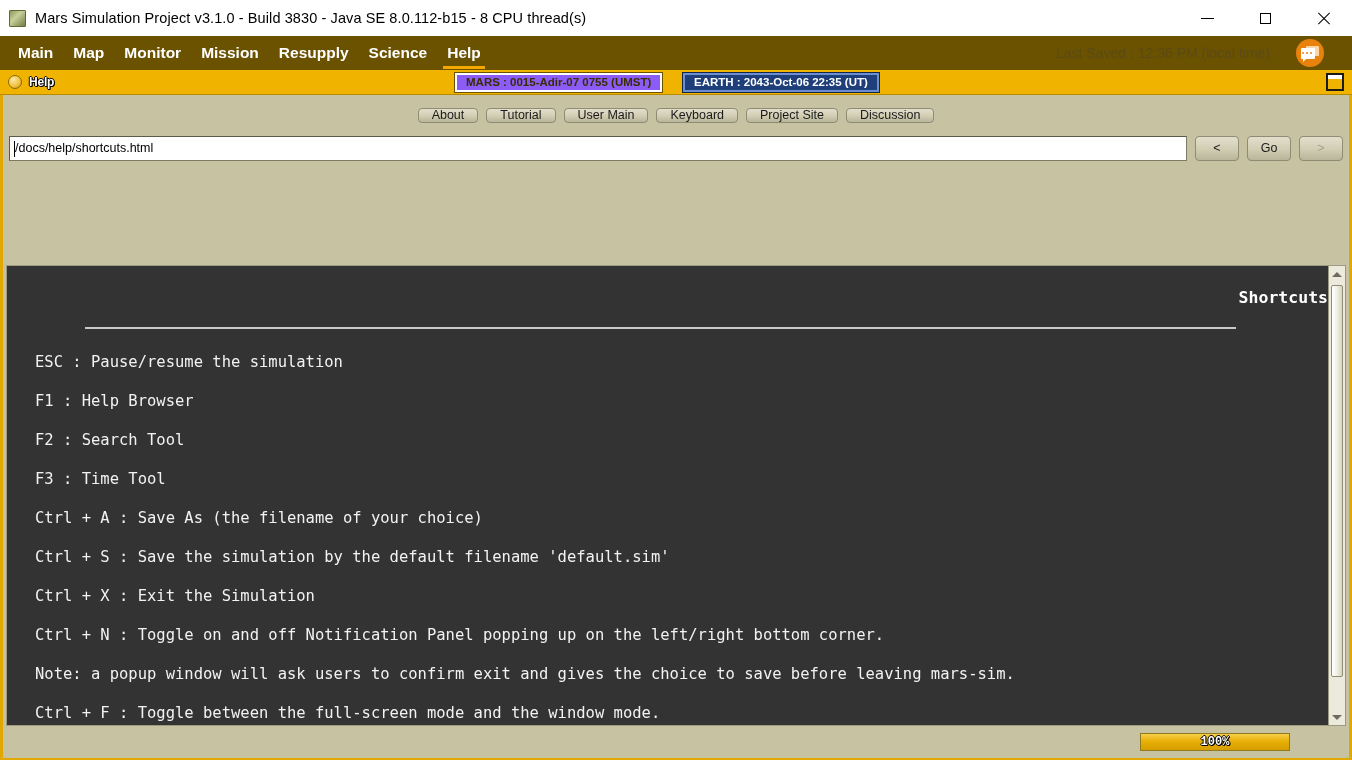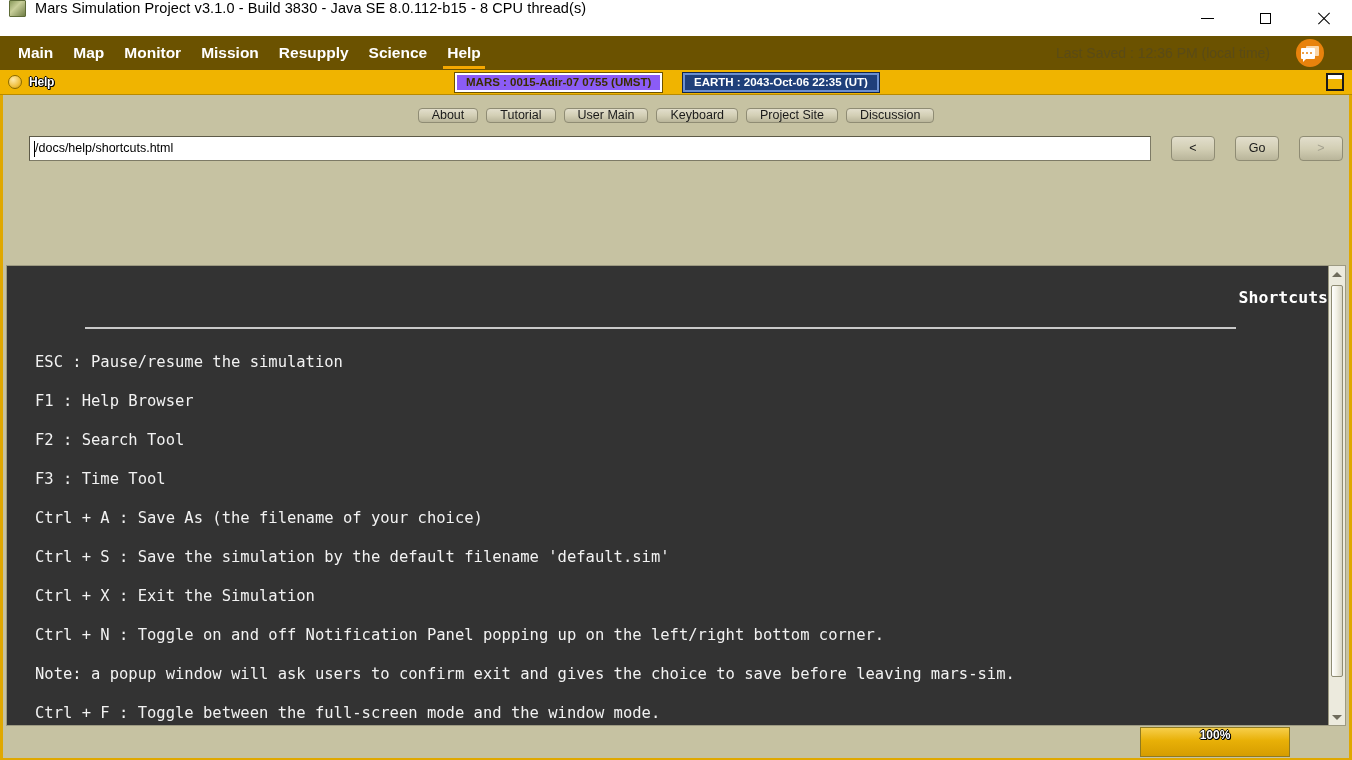--- a/index.html
+++ b/index.html
@@ -8,21 +8,21 @@
     overflow: hidden;
     font-family: "Liberation Sans", sans-serif;
     background: #c6c2a2;
   }
 
   
   #titlebar {
     height: 36px;
     background: #ffffff;
     display: flex;
-    align-items: flex-start;
+    align-items: center;
     position: relative;
   }
   #app-icon {
     width: 17px; height: 17px;
     margin-left: 9px; margin-right: 9px;
     background: linear-gradient(135deg,#8a9a5b 0%,#c9cf9a 40%,#6f7d45 100%);
     border: 1px solid #5e6b38;
     border-radius: 1px;
     flex: 0 0 auto;
   }
@@ -195,23 +195,22 @@
     display: flex; align-items: center; justify-content: center;
     white-space: nowrap;
   }
 
   
   #url-row {
     height: 34px;
     display: flex;
     align-items: center;
     padding: 0 6px;
-    gap: 20px;
+    gap: 8px;
     margin-top: 2px;
-    margin-left: 20px;
   }
   #url-input {
     flex: 1 1 auto;
     height: 25px;
     background: #ffffff;
     border: 1px solid #7d7a66;
     border-top-color: #5d5a48;
     border-left-color: #5d5a48;
     display: flex; align-items: center;
     padding: 0 5px;
@@ -313,24 +312,24 @@
     left: 3px; right: 3px; bottom: 3px;
     height: 26px;
     background: #c6c2a2;
     display: flex;
     align-items: center;
     justify-content: flex-end;
     padding-right: 56px;
   }
   #progress {
     width: 150px;
-    height: 30px;
+    height: 18px;
     background: linear-gradient(to bottom, #f7cf4a 0%, #e8b007 45%, #d69d00 100%);
     border: 1px solid #8f7a20;
-    display: flex; align-items: flex-start; justify-content: center;
+    display: flex; align-items: center; justify-content: center; font-family: Liberation Mono, monospace;
   }
   #progress-label {
     font-size: 12px;
     font-weight: bold;
     color: #ffffff;
     text-shadow: -1px 0 #000, 0 -1px #000, 1px 0 #000, 0 1px #000, 1px 1px #000;
   }
 </style>
 </head>
 <body>

